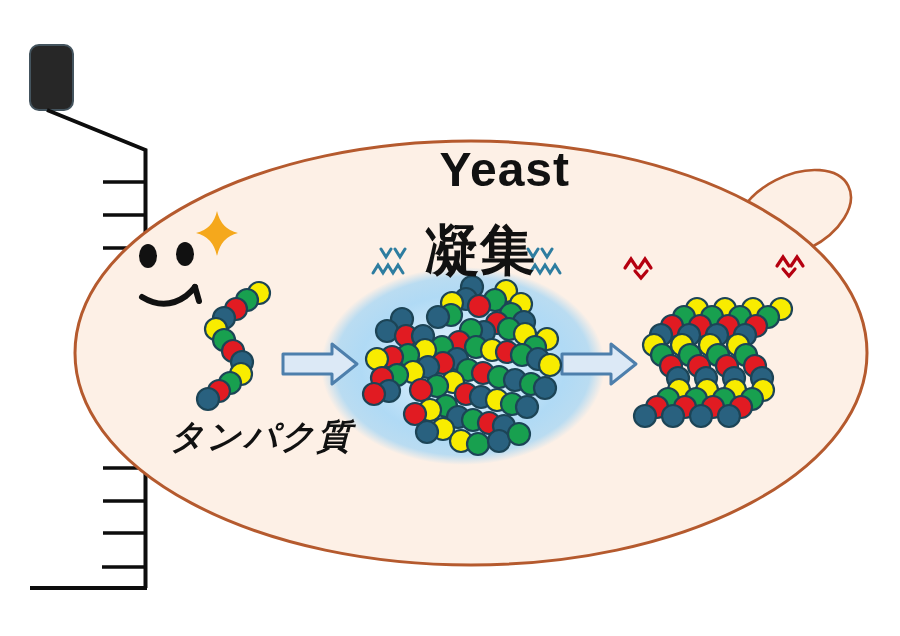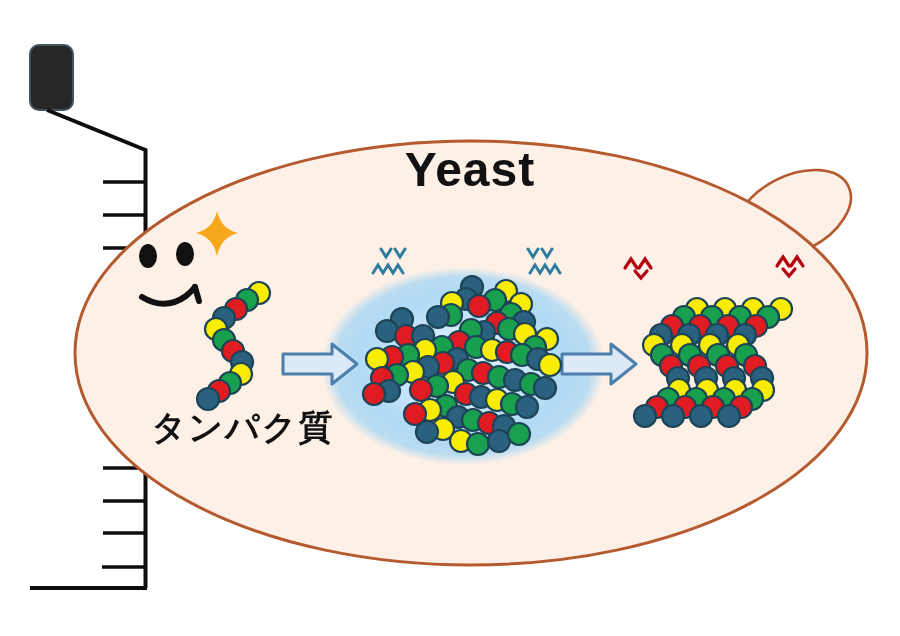--- a/index.html
+++ b/index.html
@@ -3,21 +3,21 @@
 <meta charset="utf-8">
 <style>
   html,body{margin:0;padding:0;background:#ffffff;}
   #stage{
     position:relative;width:900px;height:636px;overflow:hidden;background:#ffffff;
     font-family:"Liberation Sans","DejaVu Sans",sans-serif;
   }
   #stage svg{position:absolute;left:0;top:0;}
   .txt{
     position:absolute;font-weight:bold;color:var(--c-ink_black,#111);
-    text-align:center;line-height:1;white-space:nowrap;
+    text-align:right;line-height:1;white-space:nowrap;
   }
   .title-en{font-size:48px;letter-spacing:1px;}
   .kanji-big{font-size:55px;}
   .kanji-big2{font-size:58px;}
   .kanji-mid{font-size:34px;letter-spacing:2px;}
   
   .bead{stroke:var(--c-bead_outline,#1c4456);stroke-width:2.2;}
   .bead-Y{fill:var(--c-bead_yellow,#f8ec00);}
   .bead-G{fill:var(--c-bead_green,#18a04f);}
   .bead-R{fill:var(--c-bead_red,#e11b22);}
@@ -227,16 +227,17 @@
       <path class="decor-red" d="M635 271 L641 278 L647 271"></path>
     </g>
     <g>
       <path class="decor-red" d="M777 266 L783 257 L789 266 M791 266 L797 257 L803 266"></path>
       <path class="decor-red" d="M783 269 L789 276 L795 269"></path>
     </g>
   </svg>
 
   <div class="txt title-en" style="left:370px;top:146px;width:200px;">Yeast</div>
 
-
-
-  <div class="txt kanji-mid" style="left:133px;top:410px;width:220px;">タンパク質</div>
+  <div class="txt kanji-big" style="left:395px;top:223px;width:140px;">凝集</div>
+
+
+  <div class="txt kanji-mid" style="left:133px;top:419px;width:220px;font-style:italic;">タンパク質</div>
 </div>
 
 </body></html>

